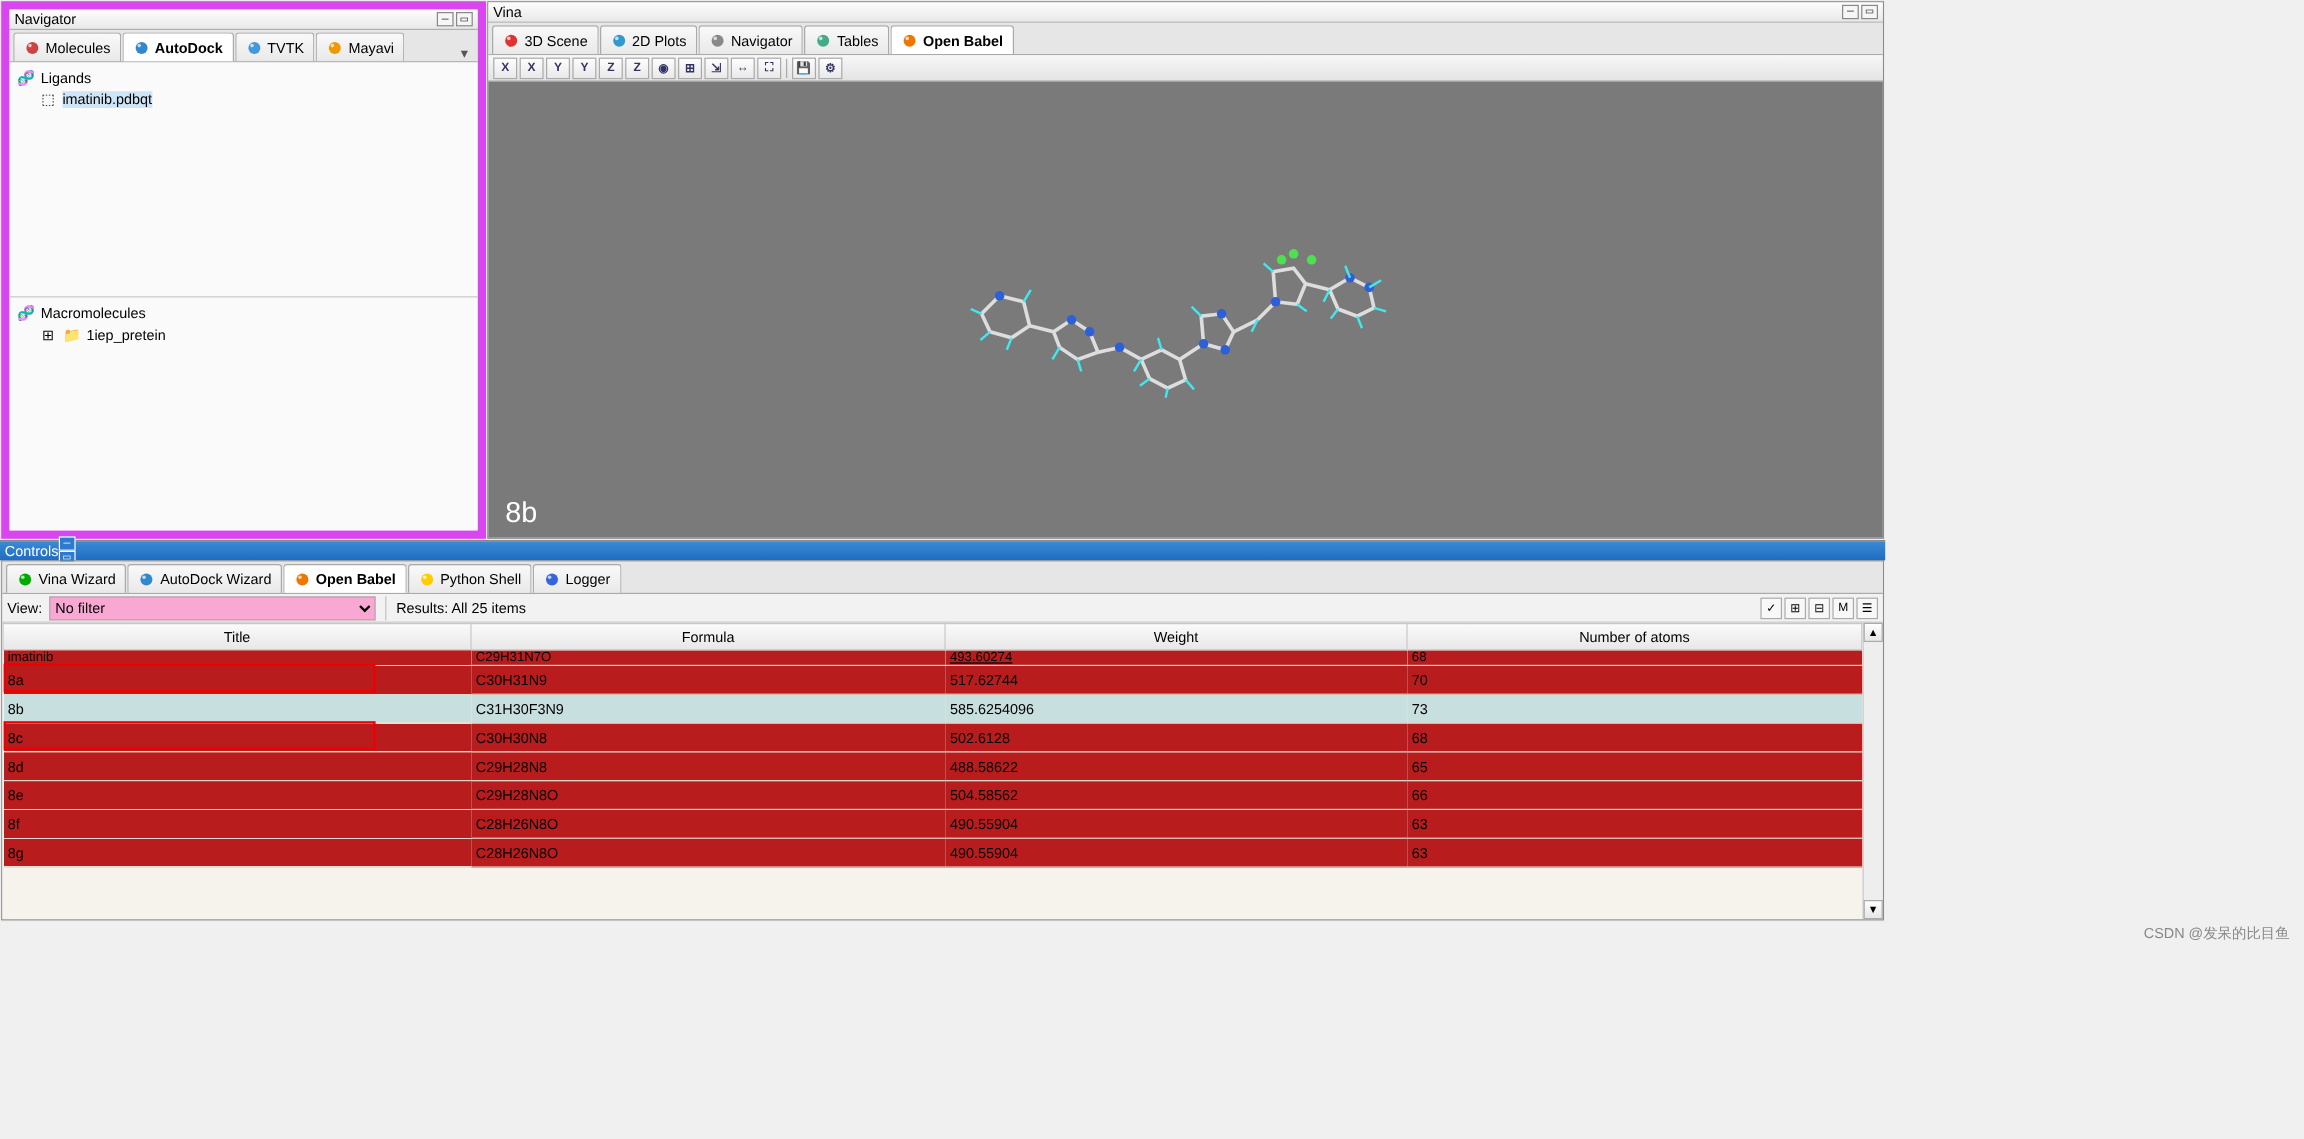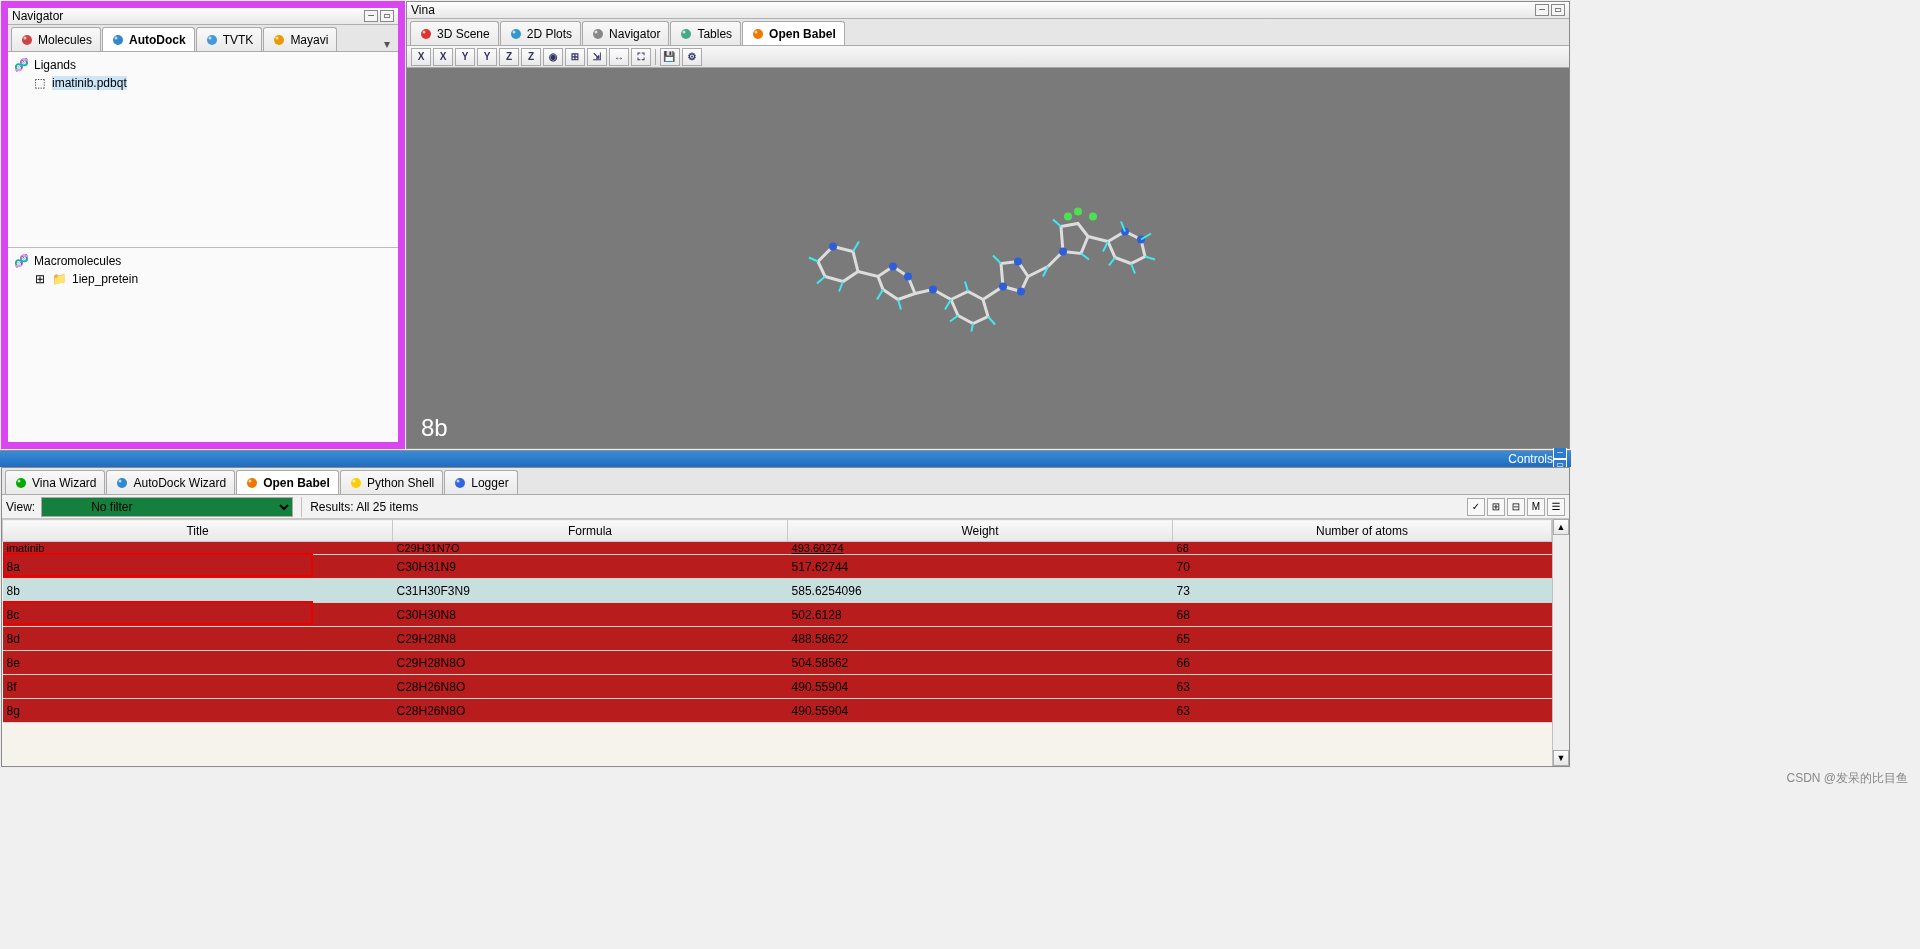--- a/index.html
+++ b/index.html
@@ -20,26 +20,26 @@
   .tree-item { display: flex; align-items: center; gap: 4px; height: 18px; font-size: 12px; }
   .tree-item.child { margin-left: 18px; }
   .tree-item.selected span.lbl { background: #cde6f7; }
   .tree-ico { width: 16px; text-align: center; }
   .view { flex: 1; display: flex; flex-direction: column; border: 1px solid #8a8a8a; margin: 1px 1px 1px 0; }
   .view-tabbar { display: flex; background: #e6e6e6; border-bottom: 1px solid #aaa; height: 27px; align-items: flex-end; padding: 0 3px; gap: 1px; }
   .toolbar3d { height: 22px; background: linear-gradient(#f7f7f7,#e4e4e4); border-bottom: 1px solid #aaa; display: flex; align-items: center; padding: 0 4px; gap: 2px; }
   .tbtn { width: 20px; height: 18px; border: 1px solid #aaa; background: linear-gradient(#fdfdfd,#e9e9e9); display: flex; align-items: center; justify-content: center; font-size: 10px; font-weight: bold; color: #336; cursor: pointer; }
   .scene { flex: 1; background: #7a7a7a; position: relative; }
   .scene-label { position: absolute; left: 14px; bottom: 6px; color: #fff; font-size: 24px; font-family: Arial; }
-  .controls-title { background: linear-gradient(#3b8bd6,#1f6cc0); color: #fff; height: 17px; line-height: 17px; padding: 0 4px; font-size: 11px; display: flex; justify-content: flex-end; align-items: center; border-top: 1px solid #8a8a8a; }
+  .controls-title { background: linear-gradient(#3b8bd6,#1f6cc0); color: #fff; height: 17px; line-height: 17px; padding: 0 4px; font-size: 11px; display: flex; justify-content: flex-start; align-items: center; border-top: 1px solid #8a8a8a; }
   .controls-title .title-btn { border-color: #fff; background: #2d7bce; color: #fff; }
   .controls { flex: 1; display: flex; flex-direction: column; border: 1px solid #8a8a8a; margin: 0 1px 1px 1px; min-height: 0; }
   .filter-row { height: 24px; display: flex; align-items: center; background: #f2f2f2; border-bottom: 1px solid #c4c4c4; padding: 0 4px; gap: 6px; }
   .filter-row label { font-size: 12px; text-align: center; }
-  .filter-row select { width: 252px; height: 20px; border: 1px solid #aaa; background: #15803d; font-size: 12px; padding-left: 45px; }
+  .filter-row select { width: 272px; height: 20px; border: 1px solid #aaa; background: #f9a8d4; font-size: 12px; }
   .filter-row .sep { width: 1px; height: 20px; background: #c0c0c0; margin: 0 2px; }
   .filter-row .results { font-size: 12px; }
   .filter-row .spacer { flex: 1; }
   .filter-row .ricon { width: 18px; height: 18px; border: 1px solid #aaa; background: #f8f8f8; display: flex; align-items: center; justify-content: center; font-size: 10px; cursor: pointer; }
   .grid-wrap { flex: 1; display: flex; min-height: 0; }
   .grid { flex: 1; overflow: auto; background: #f6f3ed; }
   .grid table { width: 100%; border-collapse: collapse; table-layout: fixed; }
   .grid th { background: linear-gradient(#fafafa,#e7e7e7); border: 1px solid #c8c8c8; height: 22px; font-weight: normal; font-size: 12px; text-align: center; }
   .grid td { border-bottom: 1px solid #d8d4c8; height: 24px; padding: 0 4px; font-size: 12px; background: #b91c1c; }
   .grid tr.sel td { background: #c8dfe0; }

